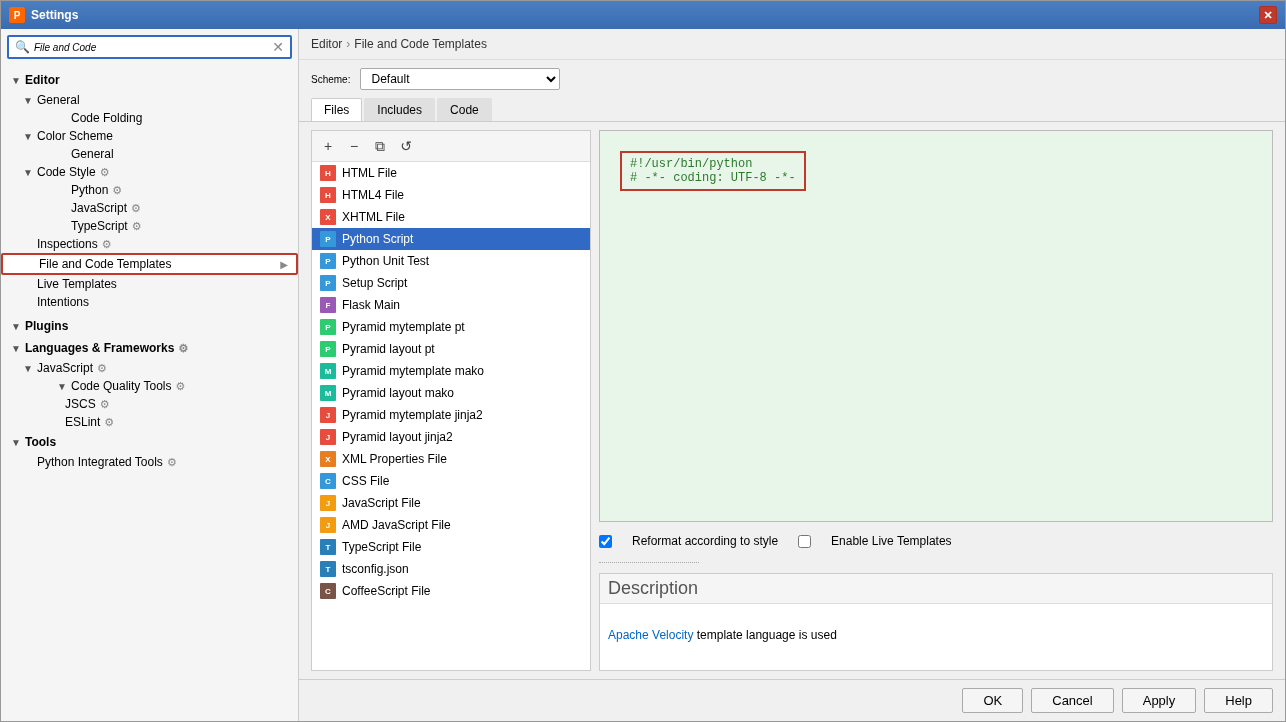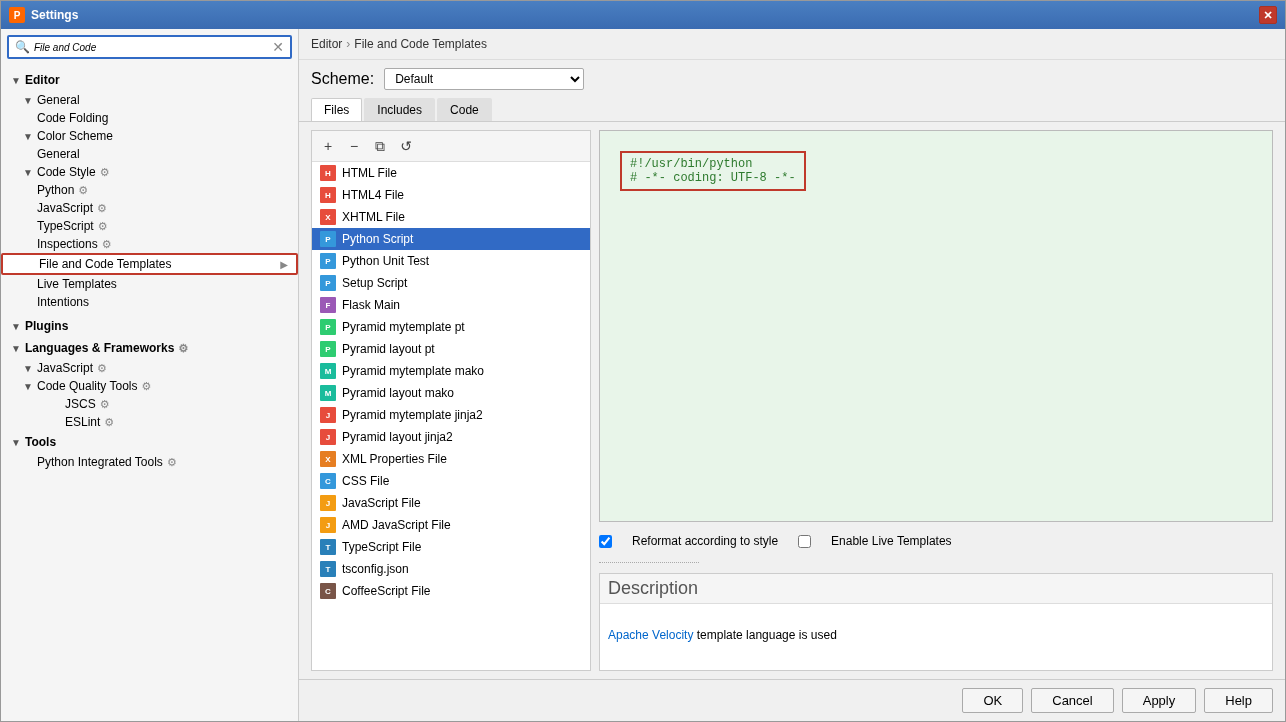--- a/index.html
+++ b/index.html
@@ -18,33 +18,33 @@
     .search-icon { color: #888; margin-right: 4px; font-size: 12px; }
     .clear-icon { color: #888; cursor: pointer; font-size: 14px; }
     
     .tree { flex: 1; overflow-y: auto; padding: 4px 0; background: #f5f5f5; }
     .tree-item { padding: 2px 8px; cursor: pointer; display: flex; align-items: center; white-space: nowrap; }
     
     .expand-icon { width: 14px; text-align: center; margin-right: 2px; font-size: 10px; color: #555; flex-shrink: 0; }
     .item-gear { color: #888; font-size: 11px; margin-left: 4px; }
     
     .indent-1 { padding-left: 20px; }
-    .indent-2 { padding-left: 20px; align-items: center; }
+    .indent-2 { padding-left: 54px; align-items: center; }
     .indent-3 { padding-left: 48px; }
     
     .section-header { font-weight: bold; padding: 4px 8px; color: #000; font-size: 12px; }
     
     
     .right-panel { flex: 1; display: flex; flex-direction: column; background: #f0f0f0; }
     
     .breadcrumb { padding: 8px 12px; font-size: 12px; color: #333; border-bottom: 1px solid #ddd; background: #f0f0f0; display: flex; align-items: center; gap: 4px; }
     .breadcrumb-arrow { color: #888; }
     
     .scheme-row { display: flex; align-items: center; padding: 8px 12px; gap: 10px; }
-    .scheme-label { font-size: 16px; }
+    .scheme-label { font-size: 10px; }
     .scheme-select { width: 200px; padding: 2px 6px; border: 1px solid #aaa; border-radius: 2px; font-size: 12px; background: white; }
     
     .tabs-bar { display: flex; padding: 0 12px; border-bottom: 1px solid #ccc; gap: 0; }
     .tab { padding: 4px 12px; border: 1px solid transparent; border-bottom: none; font-size: 12px; cursor: pointer; background: #e0e0e0; margin-right: 2px; border-radius: 2px 2px 0 0; }
     .tab.active { background: white; border-color: #ccc; border-bottom-color: white; }
     
     .main-content { display: flex; flex: 1; overflow: hidden; padding: 8px 12px; gap: 8px; }
     
     
     .file-list-panel { width: 280px; border: 1px solid #ccc; background: white; display: flex; flex-direction: column; flex-shrink: 0; }

